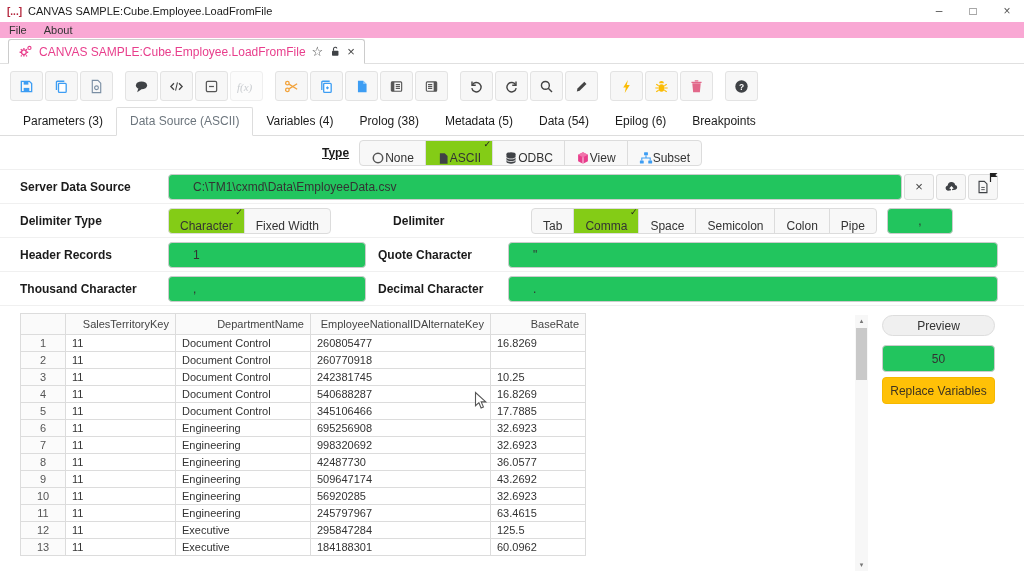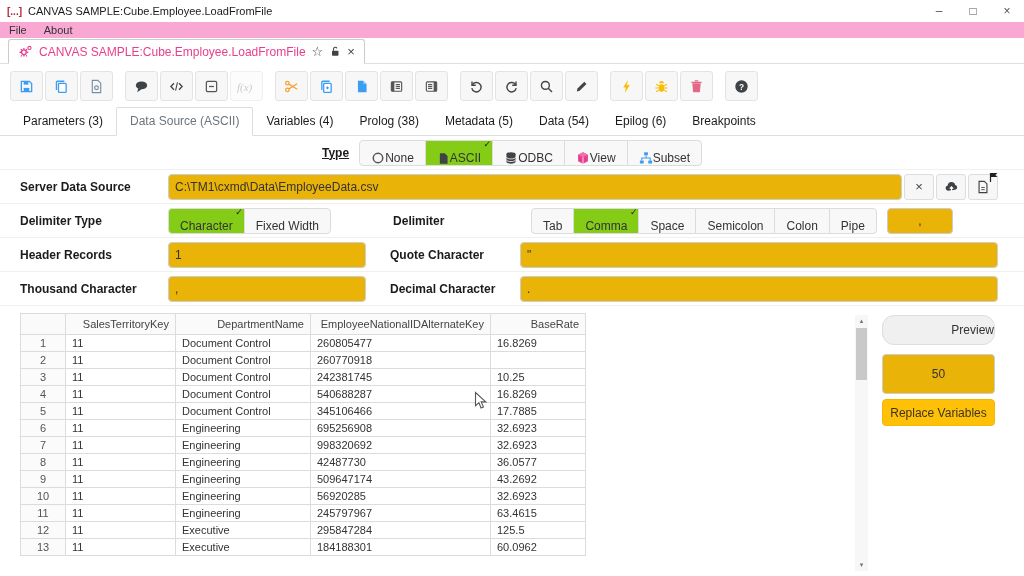--- a/index.html
+++ b/index.html
@@ -33,30 +33,30 @@
   .icon svg { display:block; }
 
   
   .proc-tabs { display:flex; align-items:flex-end; border-bottom:1px solid #ddd; height:28px; padding-left:10px; font-size:12px; }
   .ptab { padding:6px 13px 7px; color:#1b1b1b; background:none; border:none; font-size:12px; }
   .ptab.active { border:1px solid #ddd; border-bottom:1px solid #fff; margin-bottom:-1px; background:#fff; color:#6c757d; border-radius:2px 2px 0 0; }
 
   
   .frow { display:flex; align-items:center; height:34px; border-bottom:1px solid #f0f0f0; padding:0 26px 0 20px; font-size:12px; }
   .flabel { font-weight:bold; width:148px; flex:none; color:#1b1b1b; }
-  .flabel.mid { width:118px; margin-left:24px; }
+  .flabel.mid { width:118px; margin-left:12px; }
   .type-row { padding-left:322px; }
   .type-row .flabel { width:auto; margin-right:10px;text-decoration:underline; }
   .seg { display:flex; }
   .seg-btn { position:relative; display:flex; align-items:flex-end; gap:0; padding:0 11px; background:#f8f8f8; border:1px solid #dcdcdc; margin-left:-1px; font-size:12px; color:#333; height:26px; }
   .seg-btn:first-child { border-radius:4px 0 0 4px; margin-left:0; }
   .seg-btn:last-child { border-radius:0 4px 4px 0; }
   .seg-btn.selected { background:#84cc16; }
   .check { position:absolute; top:-2px; right:1px; font-size:9px; color:#222; }
-  .tinput { height:26px; border:1px solid #ccc; border-radius:4px; padding:0 6px; font-size:12px; color:#333; background:#eab308; }
+  .tinput { height:26px; border:1px solid #ccc; border-radius:4px; padding:0 24px; font-size:12px; color:#333; background:#22c55e; }
   .grow { flex:1; }
   .mini-btn { position:relative; width:30px; height:26px; background:#f7f7f7; border:1px solid #ddd; border-radius:3px; margin-left:2px; display:flex; align-items:center; justify-content:center; font-size:13px; color:#444; }
   .corner-flag { position:absolute; top:-5px; right:-1px; }
   .delim-input { width:66px; text-align:center; margin-left:10px; }
   .short-input { width:198px; }
 
   
   .preview-area { position:relative; height:258px; margin-top:7px; }
   .pv-table { border-collapse:collapse; font-size:11px; position:absolute; left:20px; top:0; table-layout:fixed; }
   .pv-table th, .pv-table td { border:1px solid #dcdcdc; overflow:hidden; white-space:nowrap; }
@@ -64,22 +64,22 @@
   .pv-table td { height:17px; padding:0 6px; color:#333; background:#fff; }
   .pv-table td.rn { text-align:center; color:#555; background:#fbfbfb; }
   .w0{width:45px} .w1{width:110px} .w2{width:135px} .w3{width:180px} .w4{width:95px}
 
   .vscroll { position:absolute; left:855px; top:2px; width:13px; height:256px; background:#f7f7f7; }
   .vs-arrow { position:absolute; left:0; width:13px; height:12px; font-size:7px; color:#777; display:flex; align-items:center; justify-content:center; background:#f7f7f7; border:none; }
   .vs-up { top:0; } .vs-down { bottom:0; }
   .vs-thumb { position:absolute; left:1px; top:13px; width:11px; height:52px; background:#c9c9c9; }
 
   .side-panel { position:absolute; left:882px; top:2px; width:113px; display:flex; flex-direction:column; }
-  .preview-btn { height:30px; background:#f0f0f0; border:1px solid #ddd; border-radius:12px; font-size:12px; color:#333;text-align:right; }
-  .count-input { height:40px; text-align:center; margin-top:9px; width:113px; }
+  .preview-btn { height:21px; background:#f0f0f0; border:1px solid #ddd; border-radius:12px; font-size:12px; color:#333; }
+  .count-input { height:27px; text-align:center; margin-top:9px; width:113px; }
   .replace-btn { height:27px; margin-top:5px; background:#ffc107; border:1px solid #f5b800; border-radius:4px; font-size:12px; color:#3e3421; }
 
   .cursor { position:absolute; left:474px; top:391px; z-index:10; pointer-events:none; }
 </style>
 </head>
 <body>
 
 <div class="titlebar">
   <span class="app-icon">[...]</span>
   <span class="win-title">CANVAS SAMPLE:Cube.Employee.LoadFromFile</span>

